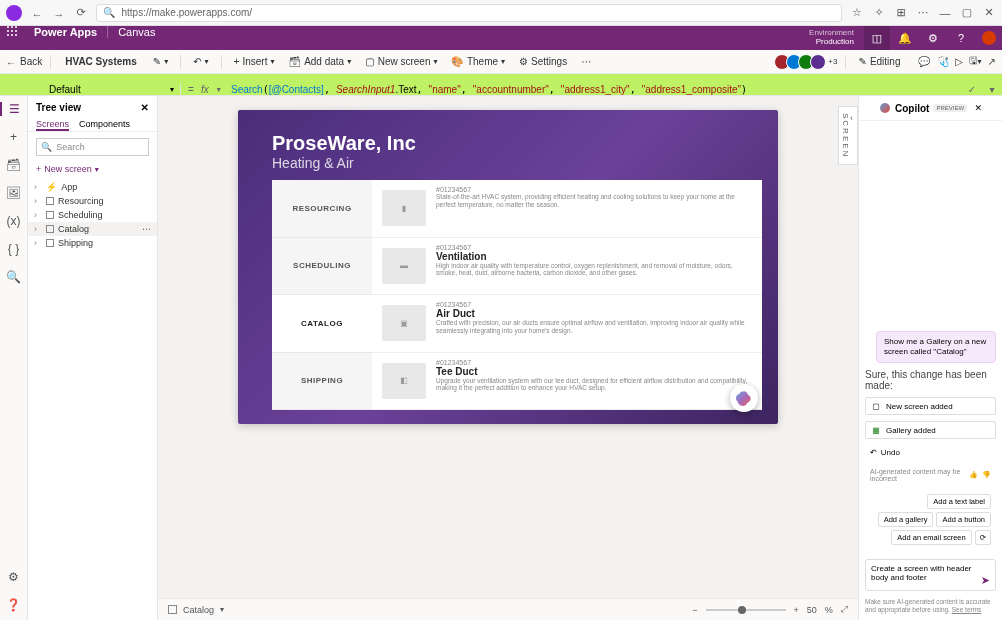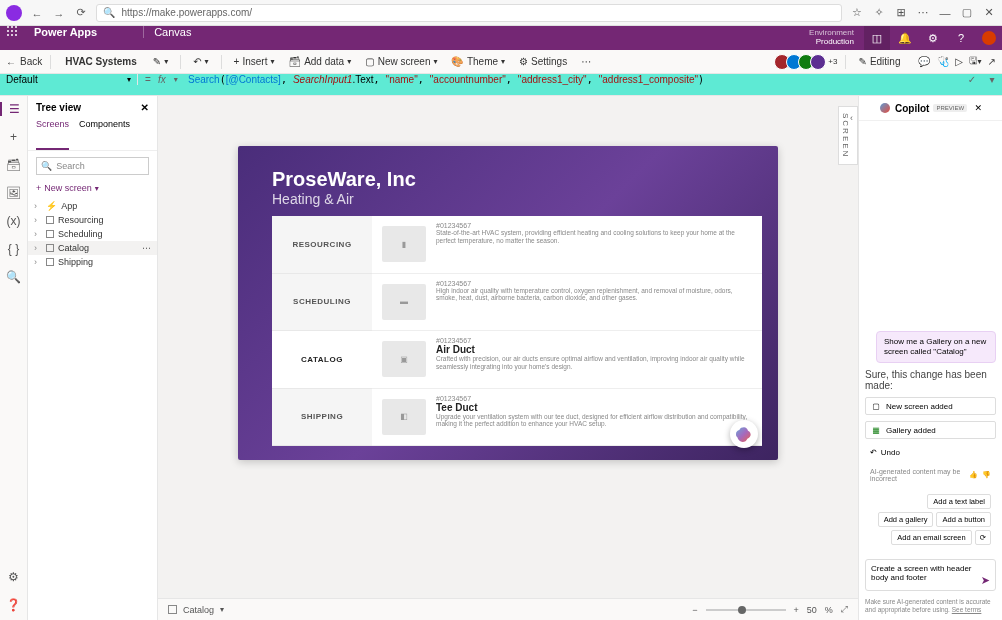--- a/index.html
+++ b/index.html
@@ -8,40 +8,40 @@
 
 .browser-bar { height: 26px; background: #f7f7f7; border-bottom: 1px solid #e0e0e0; display: flex; align-items: center; padding: 0 6px; gap: 8px; font-size: 11px; color: #555; }
 .browser-bar .avatar { width: 16px; height: 16px; border-radius: 50%; background: #8a2be2; }
 .browser-bar .nav-icn { width: 14px; display: inline-flex; justify-content: center; cursor: pointer; }
 .browser-bar .url { flex: 1; display: flex; align-items: center; gap: 6px; height: 18px; background: #fff; border: 1px solid #ddd; border-radius: 3px; padding: 0 6px; font-size: 10px; color: #666; }
 
 
 .suite-bar { height: 24px; background: #742774; color: #fff; display: flex; align-items: flex-start; font-size: 11px; }
 .suite-bar .waffle { width: 24px; display: flex; justify-content: center; }
 .suite-bar .brand { padding: 0 10px; font-weight: 600; }
-.suite-bar .subbrand { padding: 0 10px; border-left: 1px solid rgba(255,255,255,.3); margin-left: 36px; }
+.suite-bar .subbrand { padding: 0 10px; border-left: 1px solid rgba(255,255,255,.3); }
 .suite-bar .right { margin-left: auto; display: flex; align-items: center; gap: 2px; }
 .suite-bar .env { display: flex; flex-direction: column; align-items: flex-end; padding-right: 8px; font-size: 8px; line-height: 1.1; }
 .suite-bar .env .lbl { opacity: .7; }
 .suite-bar .sq { width: 26px; height: 24px; display: flex; justify-content: center; align-items: center; cursor: pointer; }
 .suite-bar .sq.dark { background: rgba(0,0,0,.15); }
 
 
 .cmd-bar { height: 24px; border-bottom: 1px solid #e6e6e6; display: flex; align-items: center; font-size: 10px; color: #333; padding: 0 6px; gap: 6px; background: #faf9f8; }
 .cmd-bar .back { display: flex; align-items: center; gap: 4px; cursor: pointer; }
 .cmd-bar .title { font-weight: 600; padding: 0 6px; }
 .cmd-bar .btn { display: flex; align-items: center; gap: 3px; padding: 0 4px; cursor: pointer; }
 .cmd-bar .sep { width: 1px; height: 14px; background: #ddd; margin: 0 2px; }
 .cmd-bar .avatars { display: flex; align-items: center; margin-left: auto; }
 .cmd-bar .av { width: 16px; height: 16px; border-radius: 50%; margin-left: -4px; border: 1px solid #fff; font-size: 7px; display:flex;align-items:center;justify-content:center;color:#fff;}
 .cmd-bar .right-icons { display: flex; align-items: center; gap: 6px; margin-left: 8px; }
 .cmd-bar .icn { cursor: pointer; }
 
 
-.formula-row { height: 22px; display: flex; align-items: flex-start; border-bottom: 1px solid #e6e6e6; font-size: 10px; background: #5eead4; }
+.formula-row { height: 22px; display: flex; align-items: flex-end; border-bottom: 1px solid #e6e6e6; font-size: 10px; background: #bef264; padding-left: 43px; }
 .formula-row .prop { width: 138px; padding: 0 6px; border-right: 1px solid #e6e6e6; display:flex; align-items:center; justify-content:space-between; }
 .formula-row .eq { width: 20px; text-align: center; color:#666;}
 .formula-row .fx { width: 26px; color: #666; display:flex;align-items:center;gap:8px;}
 .formula-row .formula { flex: 1; font-family: Consolas, monospace; font-size: 10px; padding: 0 4px; white-space: nowrap; overflow: hidden; }
 .formula-row .formula .kw { color: #0078d4; }
 .formula-row .formula .id { color: #a31515; font-style: italic; }
 .formula-row .formula .str { color: #a31515; }
 .formula-row .end-icn { width: 20px; text-align:center; cursor:pointer; color:#666;}
 
 
@@ -50,34 +50,34 @@
 
 .rail { width: 28px; background: #faf9f8; border-right: 1px solid #e6e6e6; display: flex; flex-direction: column; align-items: center; padding-top: 6px; gap: 14px; font-size: 12px; color: #555; }
 .rail .ri { cursor: pointer; width: 100%; text-align:center; }
 .rail .ri.active { border-left: 2px solid #742774; color:#742774; }
 .rail .bottom { margin-top: auto; margin-bottom: 8px; display:flex; flex-direction:column; gap:14px;}
 
 
 .tree { width: 130px; background: #fff; border-right: 1px solid #e6e6e6; display: flex; flex-direction: column; font-size: 10px; }
 .tree .hdr { display: flex; align-items: center; justify-content: space-between; padding: 6px 8px; font-weight: 600; }
 .tree .tabs { display: flex; gap: 10px; padding: 0 8px; border-bottom: 1px solid #eee; font-size: 9px; }
-.tree .tabs .tab { padding-bottom: 19px; cursor: pointer; }
+.tree .tabs .tab { padding-bottom: 0; cursor: pointer; }
 .tree .tabs .tab.active { color: #742774; border-bottom: 2px solid #742774; }
 .tree .search { margin: 6px 8px; height: 18px; border: 1px solid #ccc; display:flex; align-items:center; padding:0 4px; gap:4px; font-size:9px; color:#888;}
 .tree .newscreen { margin: 2px 8px; color: #742774; font-size: 9px; cursor:pointer; display:flex; align-items:center; gap:3px;}
 .tree .items { padding: 4px 0; }
 .tree .item { display: flex; align-items: center; padding: 2px 6px; gap: 4px; font-size: 9px; cursor:pointer; color:#333;}
 .tree .item.sel { background: #f3f2f1; }
 .tree .item .chev { width:8px; color:#888;}
 .tree .item .box { width:8px; height:8px; border:1px solid #888;}
 
 
 .canvas-wrap { flex: 1; background: #f3f2f1; position: relative; display:flex; flex-direction:column; }
 .canvas { flex:1; display:flex; justify-content:center; align-items:flex-start; padding: 14px 0; }
-.app-preview { width: 540px; height: 314px; background: linear-gradient(135deg, #4a2d7a 0%, #6b4199 50%, #3d2460 100%); border-radius: 2px; position:relative; overflow:hidden; box-shadow: 0 2px 8px rgba(0,0,0,.2); margin-top: 36px;}
+.app-preview { width: 540px; height: 314px; background: linear-gradient(135deg, #4a2d7a 0%, #6b4199 50%, #3d2460 100%); border-radius: 2px; position:relative; overflow:hidden; box-shadow: 0 2px 8px rgba(0,0,0,.2);}
 .app-preview .hdr { position:absolute; top:22px; left:34px; color:#fff;}
 .app-preview .hdr h1 { font-size: 20px; font-weight:600;}
 .app-preview .hdr .sub { font-size: 14px; opacity:.8;}
 .app-preview .body { position:absolute; top:70px; left:34px; right:16px; bottom:14px; display:flex; gap:0;}
 .app-preview .sidenav { width:100px; display:flex; flex-direction:column;}
 .app-preview .sidenav .sn { flex:1; display:flex; align-items:center; justify-content:center; font-size:8px; font-weight:600; color:#555; background:#f5f5f5; border-bottom:1px solid #e8e8e8; letter-spacing:.5px;}
 .app-preview .sidenav .sn.active { background:#fff; color:#222;}
 .app-preview .list { flex:1; background:#fff; display:flex; flex-direction:column;}
 .app-preview .card { flex:1; display:flex; gap:10px; padding:6px 10px; border-bottom:1px solid #eee; }
 .app-preview .card .img { width:44px; height:36px; background:#e8e8e8; border-radius:2px; display:flex; align-items:center; justify-content:center; color:#999; font-size:8px; align-self:center;}
@@ -315,20 +315,21 @@
               <div class="img">▮</div>
               <div class="txt">
                 <div class="code">#01234567</div>
                 <div class="desc">State-of-the-art HVAC system, providing efficient heating and cooling solutions to keep your home at the perfect temperature, no matter the season.</div>
               </div>
             </div>
             <div class="card">
               <div class="img">▬</div>
               <div class="txt">
                 <div class="code">#01234567</div>
+                <div class="name">Ventilation</div>
                 <div class="desc">High indoor air quality with temperature control, oxygen replenishment, and removal of moisture, odors, smoke, heat, dust, airborne bacteria, carbon dioxide, and other gases.</div>
               </div>
             </div>
             <div class="card">
               <div class="img">▣</div>
               <div class="txt">
                 <div class="code">#01234567</div>
                 <div class="name">Air Duct</div>
                 <div class="desc">Crafted with precision, our air ducts ensure optimal airflow and ventilation, improving indoor air quality while seamlessly integrating into your home's design.</div>
               </div>

